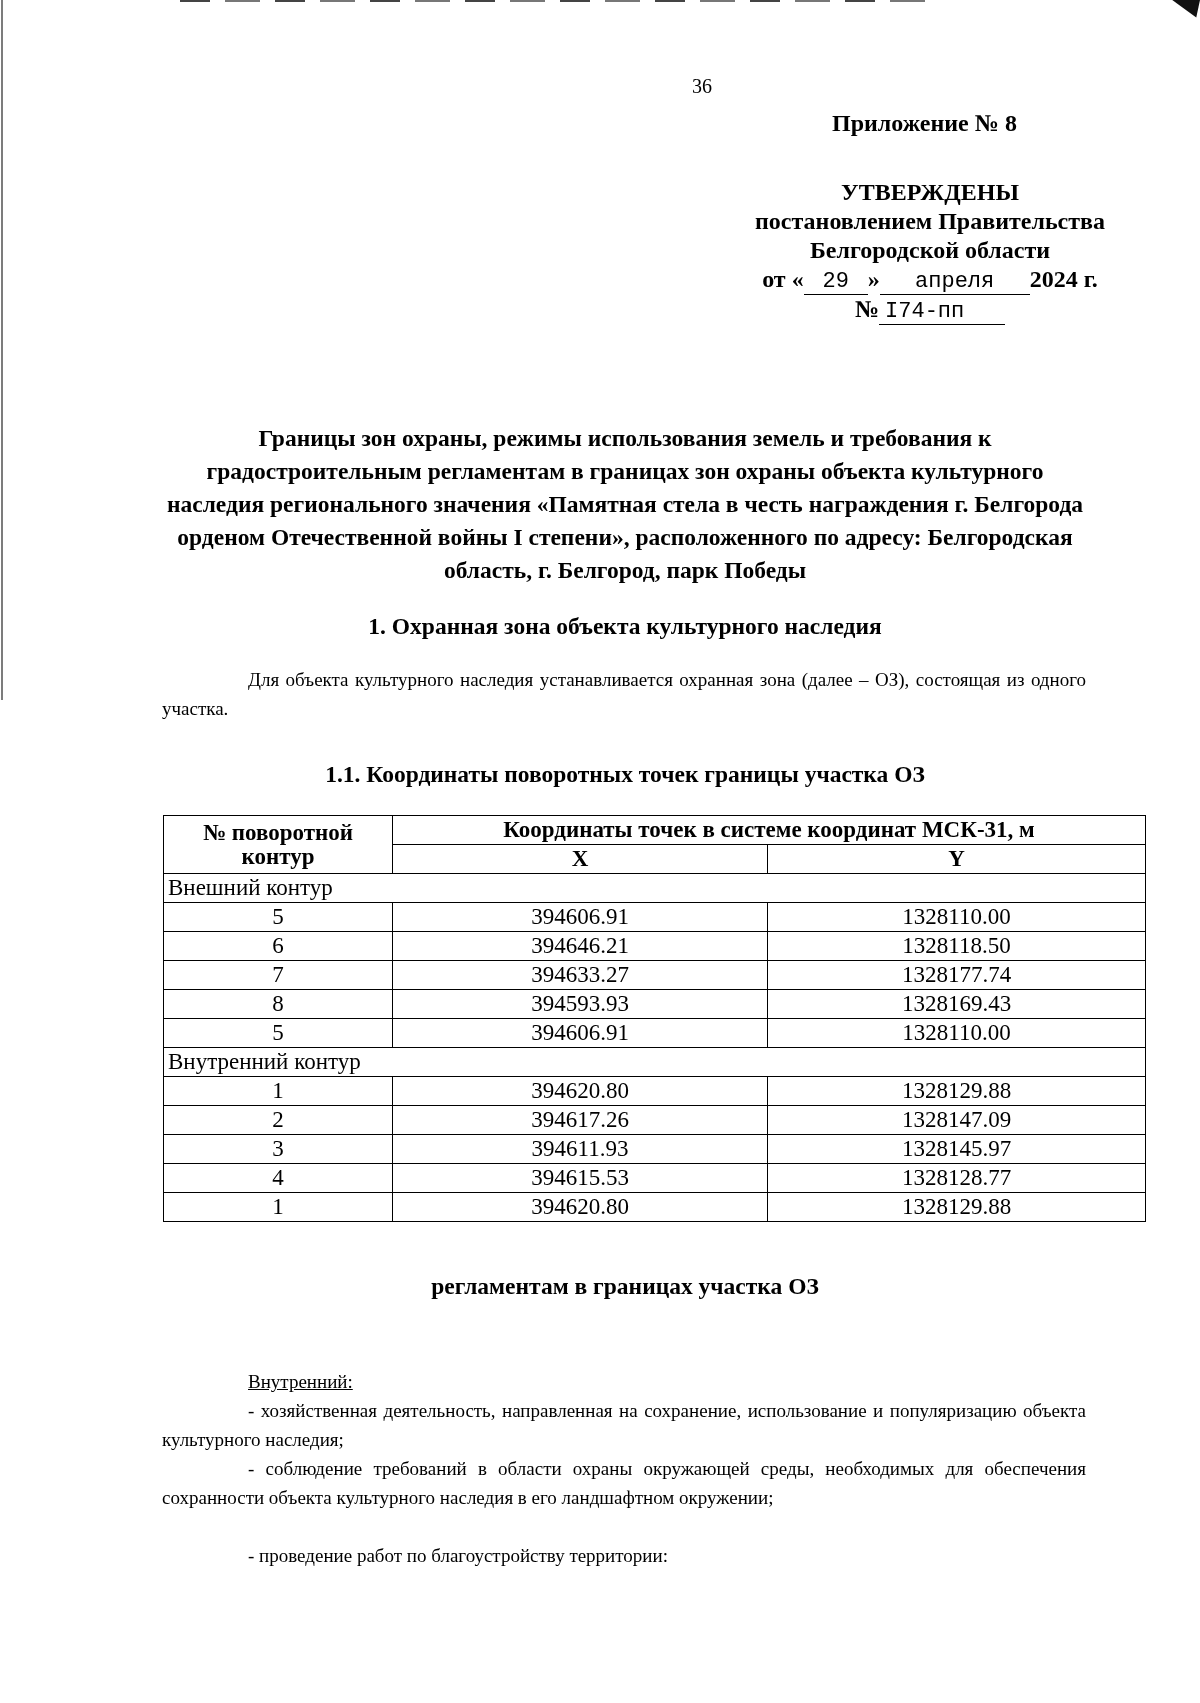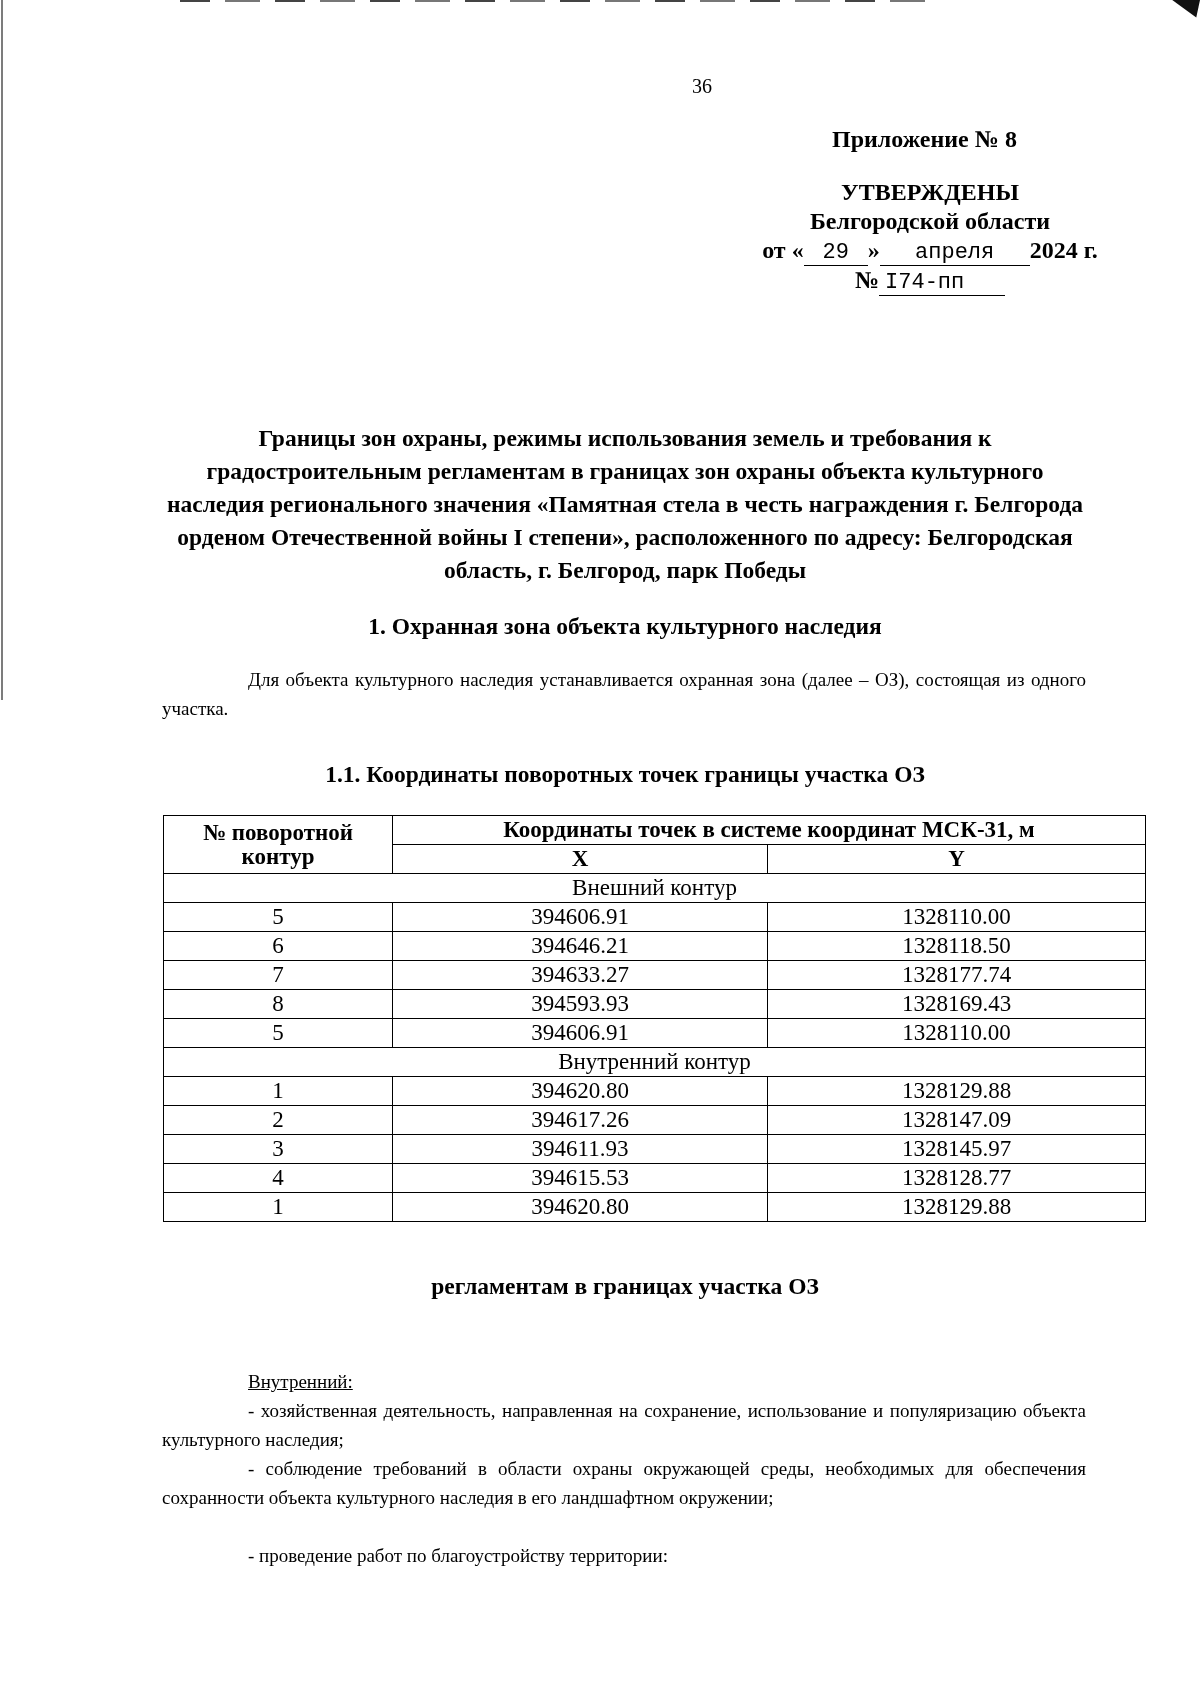--- a/index.html
+++ b/index.html
@@ -5,49 +5,50 @@
   html, body { margin: 0; padding: 0; background: #ffffff; }
   body {
     width: 1200px; height: 1703px; position: relative; overflow: hidden;
     font-family: "Liberation Serif", serif; color: #000;
   }
   .scan-edge-left { position: absolute; left: 1px; top: 0; width: 2px; height: 700px; background: #111; opacity: .55; }
   .scan-top { position: absolute; top: 0; left: 180px; width: 760px; height: 2px; background: repeating-linear-gradient(90deg,#444 0 30px,transparent 30px 45px,#777 45px 80px,transparent 80px 95px); }
   .corner-mark { position: absolute; top: 0; right: 0; width: 0; height: 0; border-top: 18px solid #111; border-left: 40px solid transparent; transform: rotate(12deg); transform-origin: right top; }
 
   .page-num { position: absolute; top: 75px; left: 648px; font-size: 20px; margin-left: 44px; }
-  .appendix { position: absolute; top: 126px; left: 832px; font-size: 24px; font-weight: bold; }
+  .appendix { position: absolute; top: 110px; left: 832px; font-size: 24px; font-weight: bold; }
   .approve { position: absolute; top: 178px; left: 720px; width: 420px; text-align: center; font-weight: bold; font-size: 24px; line-height: 29px; }
   .approve .blank { display: inline-block; border-bottom: 1.5px solid #000; text-align: center; font-family: "Liberation Mono", monospace; font-weight: normal; font-size: 22px; line-height: 24px; }
 
   .doc-title { position: absolute; top: 422px; left: 160px; width: 930px; text-align: center; font-weight: bold; font-size: 23.5px; line-height: 33px; }
   .sec-h { position: absolute; left: 160px; width: 930px; text-align: center; font-weight: bold; font-size: 23.5px; line-height: 33px; }
   .para { position: absolute; left: 162px; width: 924px; font-size: 19px; line-height: 29px; text-align: justify; }
   .indent { text-indent: 86px; }
 
   table.coords { position: absolute; top: 815px; left: 163px; width: 983px; border-collapse: collapse; font-size: 23px; }
   table.coords td, table.coords th { border: 1.6px solid #000; padding: 0 4px; height: 28px; line-height: 28px; text-align: center; }
   table.coords th { font-weight: bold; }
-  table.coords td.contour { text-align: center; }
+  table.coords td.contour { text-align: left; }
   .col-a { width: 220px; } .col-x { width: 366px; }
   .underline { text-decoration: underline; }
 </style>
 </head>
 <body>
 
 <div class="scan-edge-left"></div>
 <div class="scan-top"></div>
 <div class="corner-mark"></div>
 
 <div class="page-num">36</div>
 
 <div class="appendix">Приложение № 8</div>
 
 <div class="approve">
   <div>УТВЕРЖДЕНЫ</div>
+  <div>постановлением Правительства</div>
   <div>Белгородской области</div>
   <div>
     <span>от «</span><span class="blank" style="width:64px">29</span><span>»</span><span class="blank" style="width:150px">апреля</span><span>2024 г.</span>
   </div>
   <div>
     <span>№</span><span class="blank" style="width:120px; text-align:left; padding-left:6px">I74-пп</span>
   </div>
 </div>
 
 <div class="doc-title">Границы зон охраны, режимы использования земель и требования к градостроительным регламентам в границах зон охраны объекта культурного наследия регионального значения «Памятная стела в честь награждения г. Белгорода орденом Отечественной войны I степени», расположенного по адресу: Белгородская область, г. Белгород, парк Победы</div>

